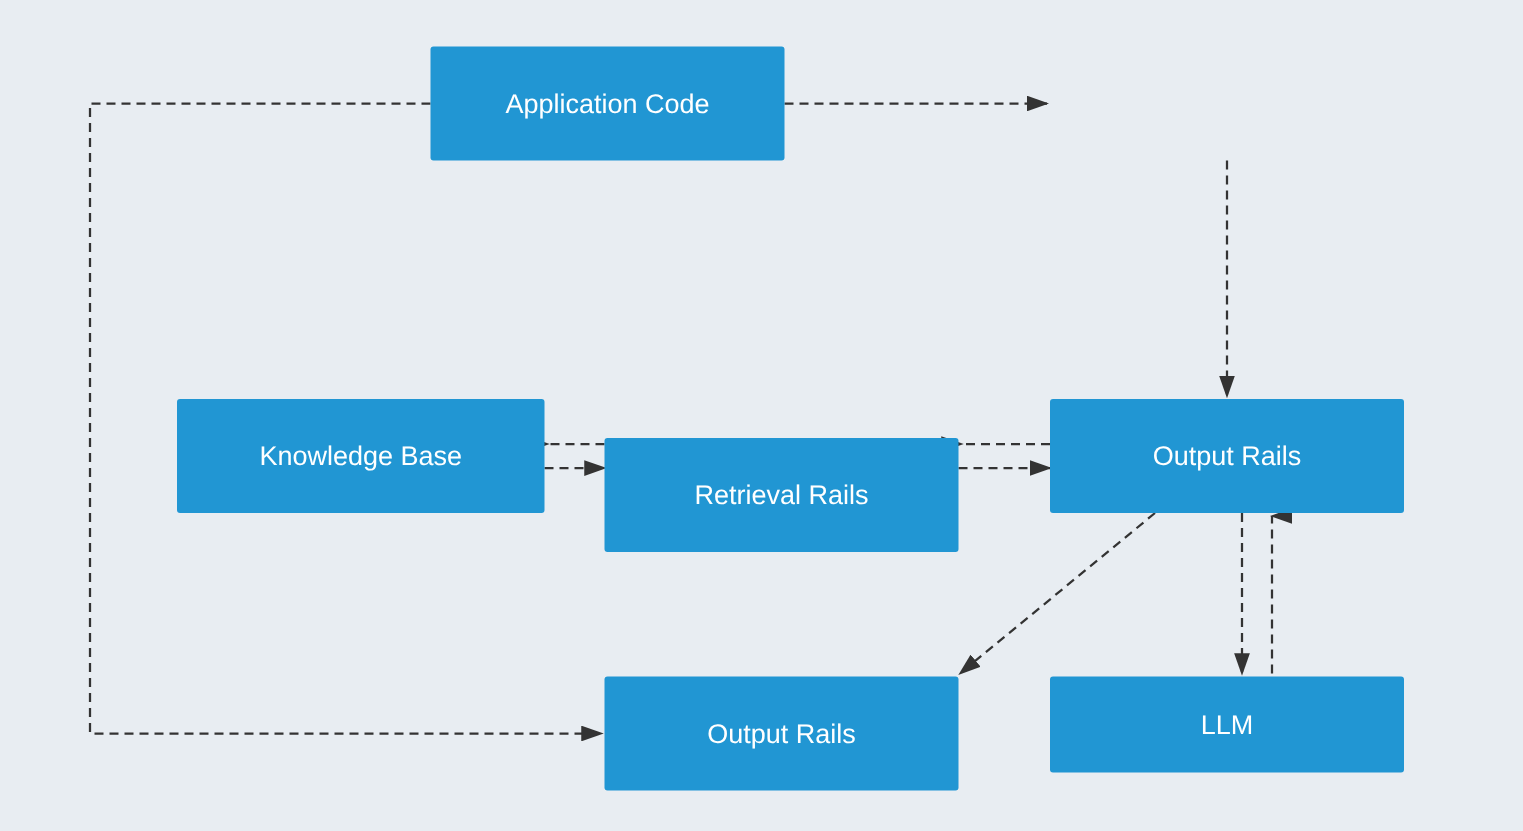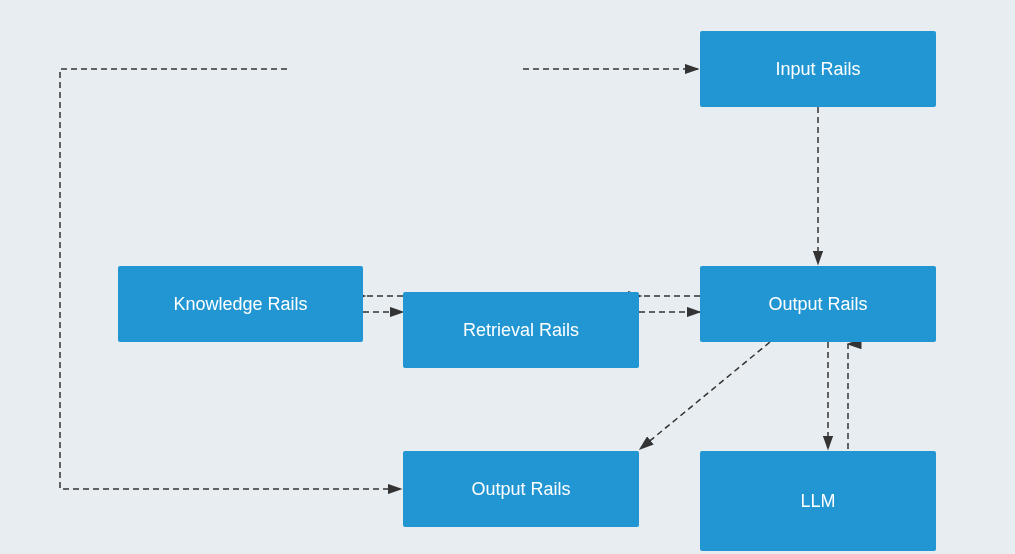--- a/index.html
+++ b/index.html
@@ -72,38 +72,38 @@
     <line x1="770" y1="342" x2="640" y2="449" stroke="#333" stroke-width="1.5" stroke-dasharray="6,4" marker-end="url(#arrowhead)"></line>
 
     <line x1="828" y1="342" x2="828" y2="449" stroke="#333" stroke-width="1.5" stroke-dasharray="6,4" marker-end="url(#arrowhead)"></line>
 
     <line x1="848" y1="449" x2="848" y2="344" stroke="#333" stroke-width="1.5" stroke-dasharray="6,4" marker-end="url(#arrowhead-up)"></line>
 
     <polyline points="287,69 60,69 60,489 401,489" stroke="#333" stroke-width="1.5" stroke-dasharray="6,4" fill="none" marker-end="url(#arrowhead)"></polyline>
 
   </svg>
 
-
-  <div class="node" style="left:700px; top:31px; width:236px; height:76px;">
-    <span>Input Rails</span>
+  <div class="node" style="left:287px; top:31px; width:236px; height:76px;">
+    <span>Application Code</span>
   </div>
 
+
   <div class="node" style="left:118px; top:266px; width:245px; height:76px;">
-    <span>Knowledge Rails</span>
+    <span>Knowledge Base</span>
   </div>
 
   <div class="node" style="left:403px; top:266px; width:236px; height:76px;margin-top:26px;">
     <span>Retrieval Rails</span>
   </div>
 
   <div class="node" style="left:700px; top:266px; width:236px; height:76px;">
     <span>Output Rails</span>
   </div>
 
   <div class="node" style="left:403px; top:451px; width:236px; height:76px;">
     <span>Output Rails</span>
   </div>
 
-  <div class="node" style="left:700px; top:451px; width:236px; height:100px;">
+  <div class="node" style="left:700px; top:451px; width:236px; height:64px;">
     <span>LLM</span>
   </div>
 
 </div>
 
 </body></html>

